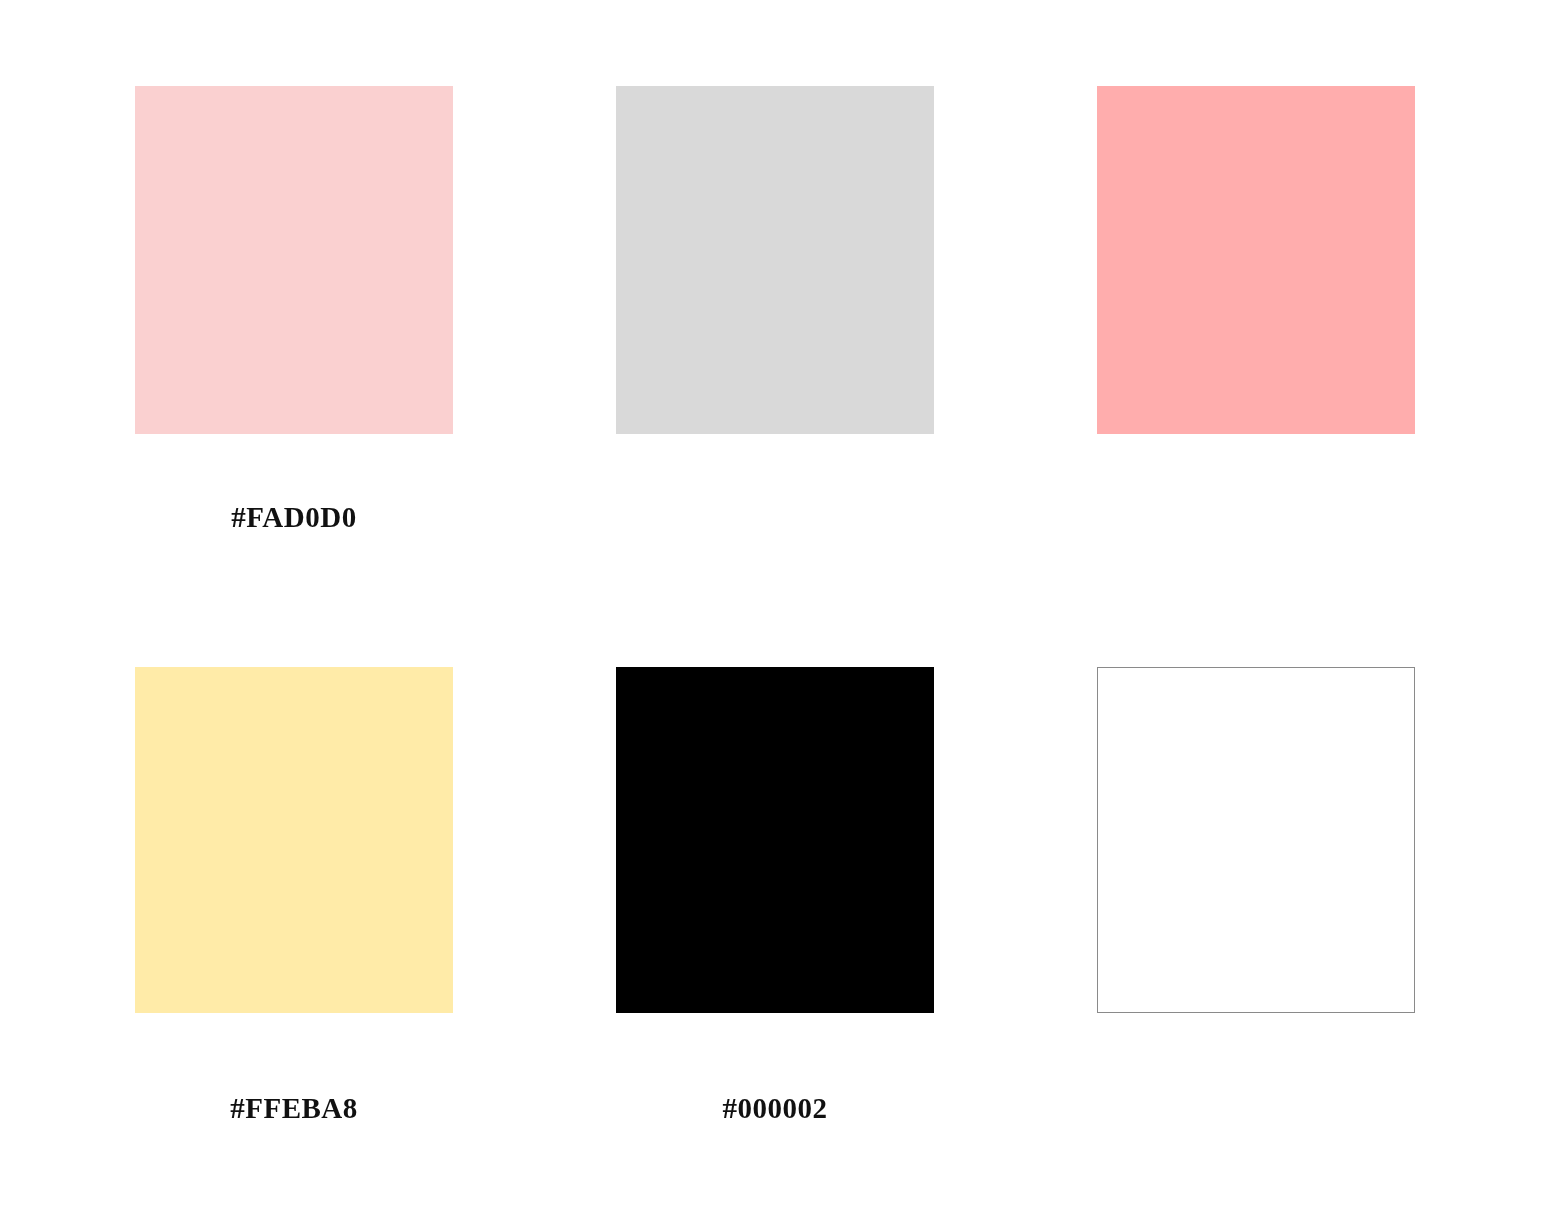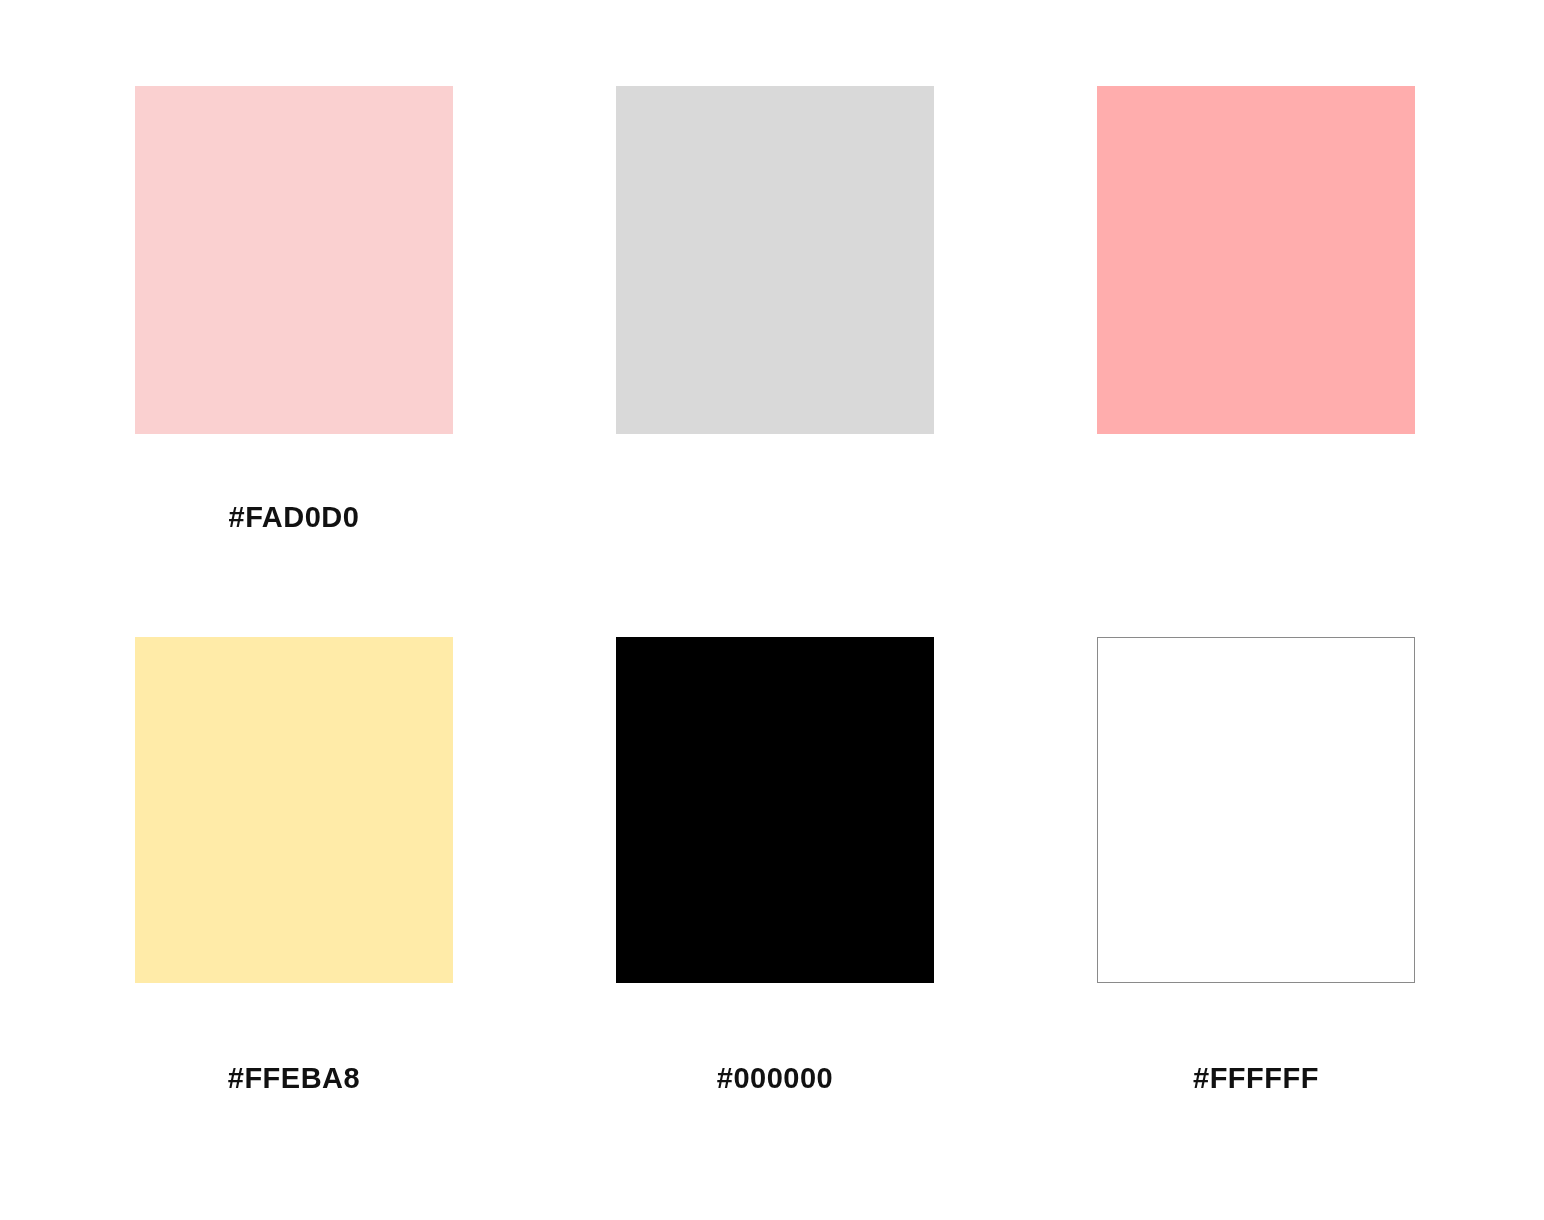--- a/index.html
+++ b/index.html
@@ -22,21 +22,21 @@
     background: #FFFFFF;
   }
 
   
   .cell {
     position: absolute;
     width: 318px;
   }
 
   .cell-r1 { top: 86px; }
-  .cell-r2 { top: 637px; }
+  .cell-r2 { top: 667px; }
 
   .cell-c1 { left: 135px; }
   .cell-c2 { left: 616px; }
   .cell-c3 { left: 1097px; }
 
   .chip {
     width: 318px;
     box-sizing: border-box;
     display: block;
   }
@@ -44,21 +44,21 @@
   .cell-r2 .chip { height: 346px; }
 
   .chip.bordered {
     border: 1px solid #8A8A8A;
   }
 
   .chip-label {
     display: block;
     width: 318px;
     text-align: center;
-    font-family: Liberation Sans, sans-serif;
+    font-family: Liberation Serif, serif;
     font-weight: bold;
     font-size: 29px;
     letter-spacing: 0.5px;
     color: #111111;
     white-space: nowrap;
   }
 
   
   .cell-r1 .chip-label {
     margin-top: 66px;
@@ -88,21 +88,20 @@
     <div class="chip" style="background:#FFADAD;"></div>
   </div>
 
   <div class="cell cell-r2 cell-c1">
     <div class="chip" style="background:#FFEBA8;"></div>
     <span class="chip-label" style="color: rgb(17, 17, 17);">#FFEBA8</span>
   </div>
 
   <div class="cell cell-r2 cell-c2">
     <div class="chip" style="background:#000000;"></div>
-    <span class="chip-label" style="color: rgb(17, 17, 17);">#000000</span>
+    <span class="chip-label" style="color: rgb(17, 17, 17);">#000002</span>
   </div>
 
   <div class="cell cell-r2 cell-c3">
     <div class="chip bordered" style="background:#FFFFFF;border:1px solid #8A8A8A;"></div>
-    <span class="chip-label" style="color: rgb(17, 17, 17);">#FFFFFF</span>
   </div>
 
 </div>
 
 </body></html>

